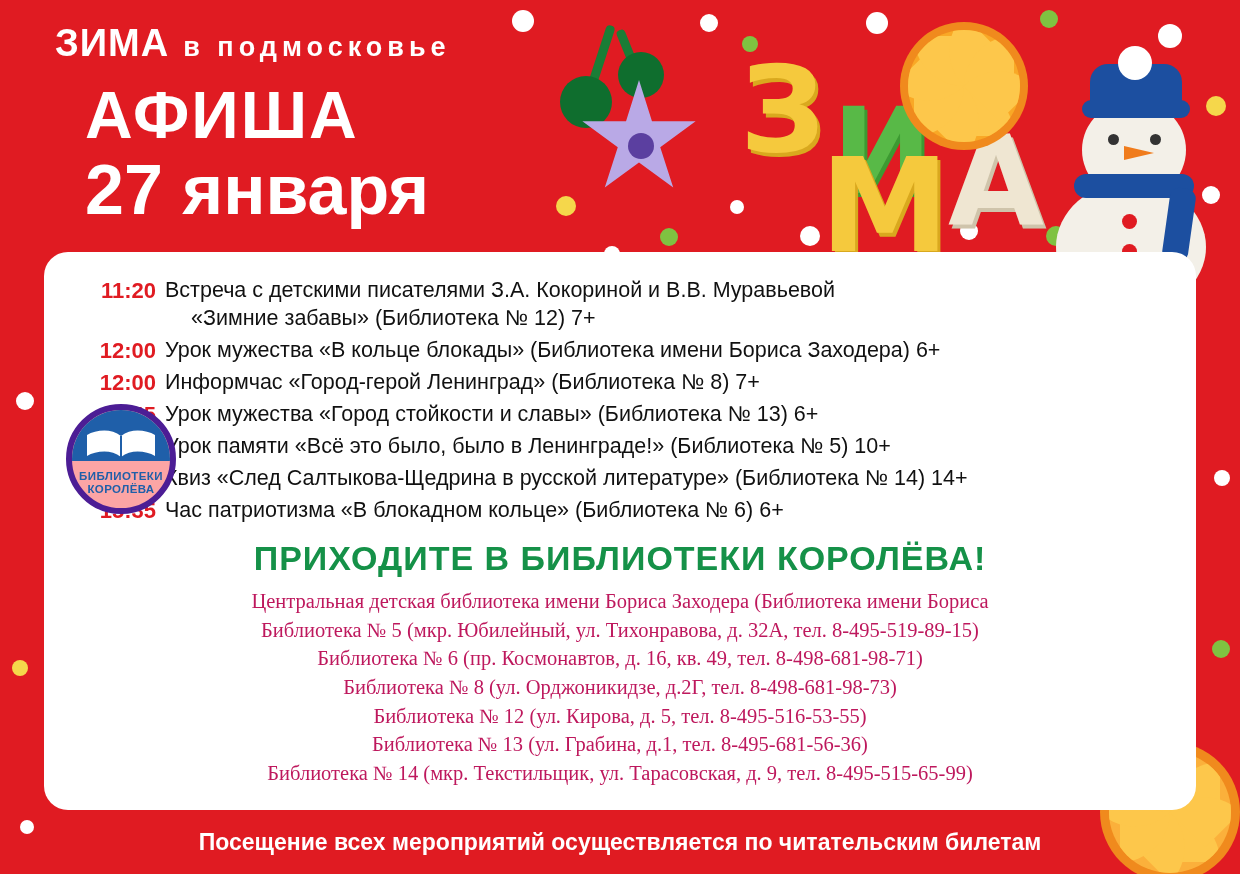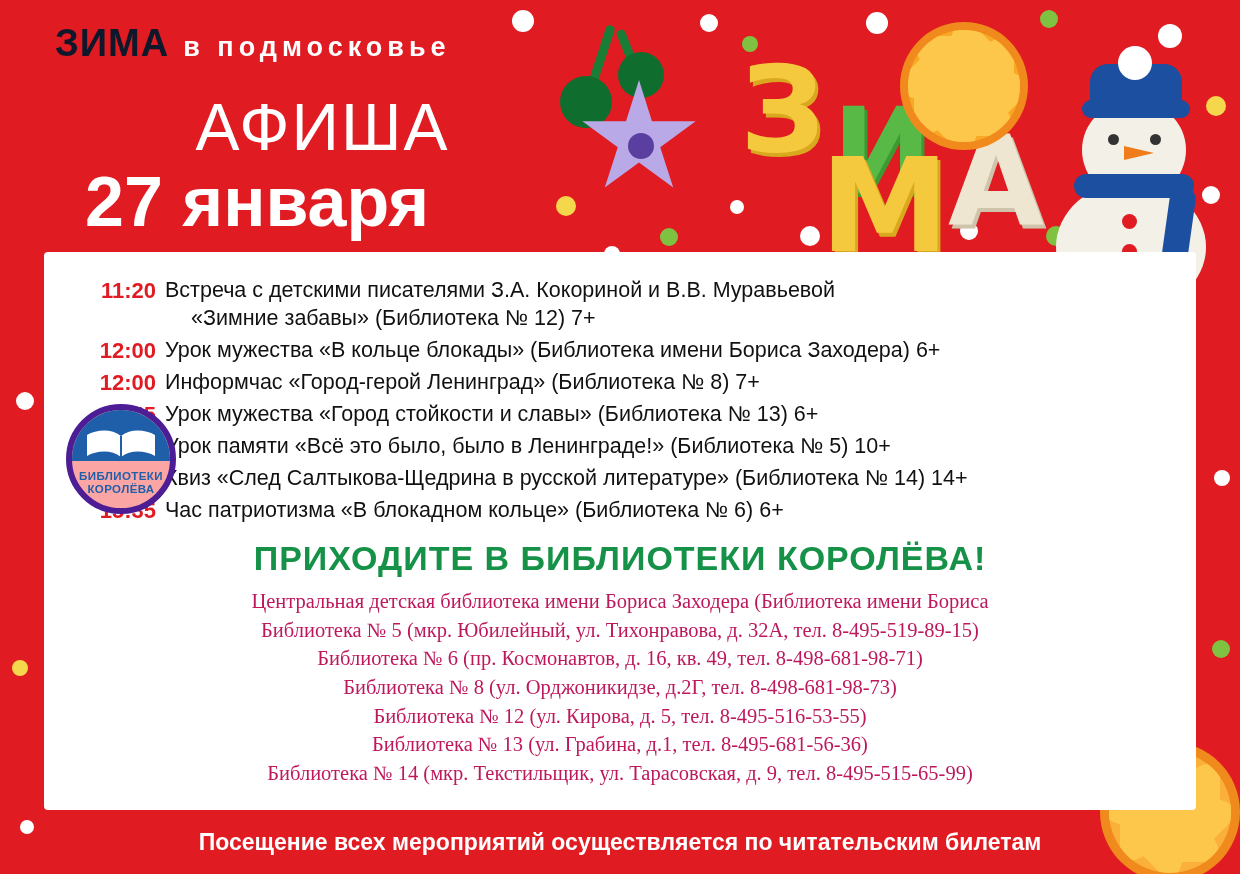--- a/index.html
+++ b/index.html
@@ -24,40 +24,39 @@
     left: 0; top: 0;
     width: 560px; height: 250px;
     padding: 22px 0 0 55px;
     z-index: 5;
   }
   .brandline {
     display: flex; align-items: baseline; gap: 14px;
     white-space: nowrap;
   }
   .brand-zima {
-    color: #0f172a;
+    color: #ffffff;
     font-size: 38px;
     font-weight: bold;
     letter-spacing: 1px;
   }
   .brand-sub {
     color: #ffffff;
     font-size: 27px;
     font-weight: bold;
     letter-spacing: 5px;
   }
   .afisha {
-    margin-top: 28px;
+    margin-top: 16px;
     margin-left: 30px;
     color: #ffffff;
     font-size: 66px;
-    font-weight: normal;
+    font-weight: bold;
     letter-spacing: 2px;
     line-height: 1.05;
-    text-align: center;
   }
   .afisha-date {
     margin-left: 30px;
     color: #ffffff;
     font-size: 70px;
     font-weight: bold;
     line-height: 1.15;
   }
 
   .word-z, .word-i, .word-m, .word-a {
@@ -119,21 +118,21 @@
     width: 26px; height: 26px; border-radius: 50%;
     background: #5b3fa0; z-index: 4;
   }
 
   
   .card {
     position: absolute;
     left: 44px; top: 252px;
     width: 1152px; height: 558px;
     background: #ffffff;
-    border-radius: 4px;
+    border-radius: 24px;
     z-index: 7;
     padding: 20px 26px 10px 26px;
   }
 
   .schedule { margin-top: 4px; }
   .ev {
     display: flex;
     align-items: flex-start;
     font-size: 21.5px;
     line-height: 1.32;

